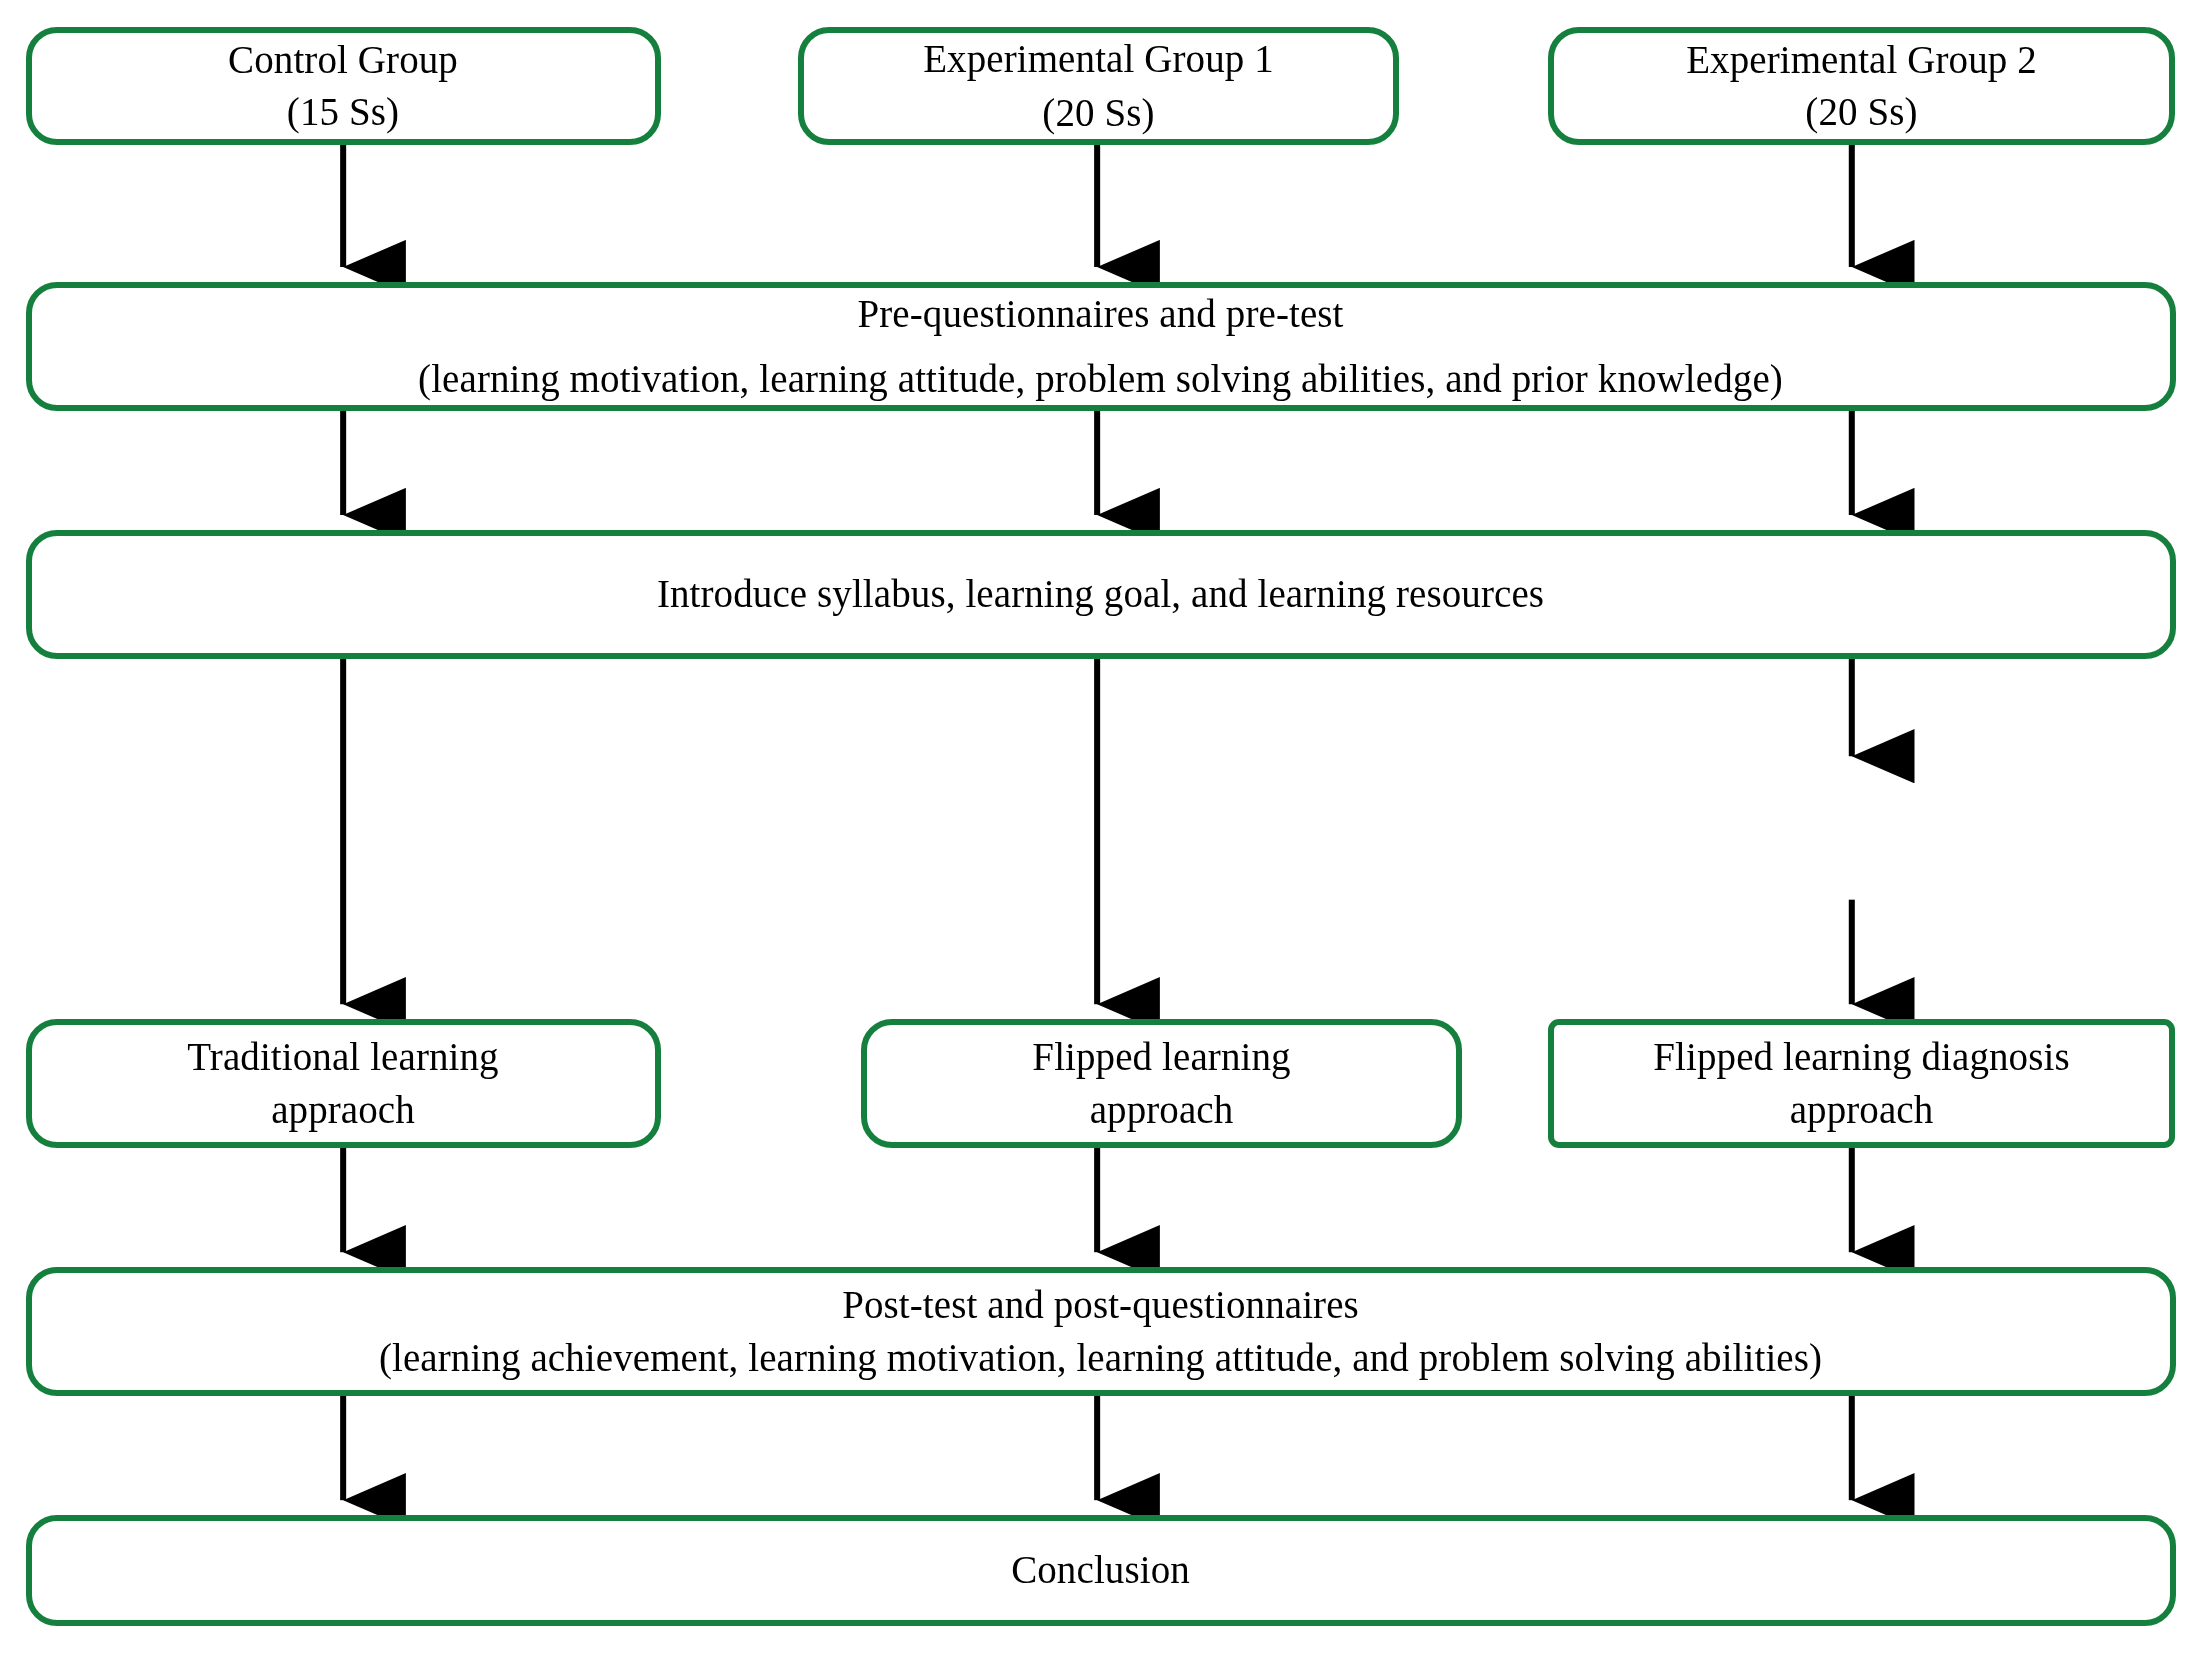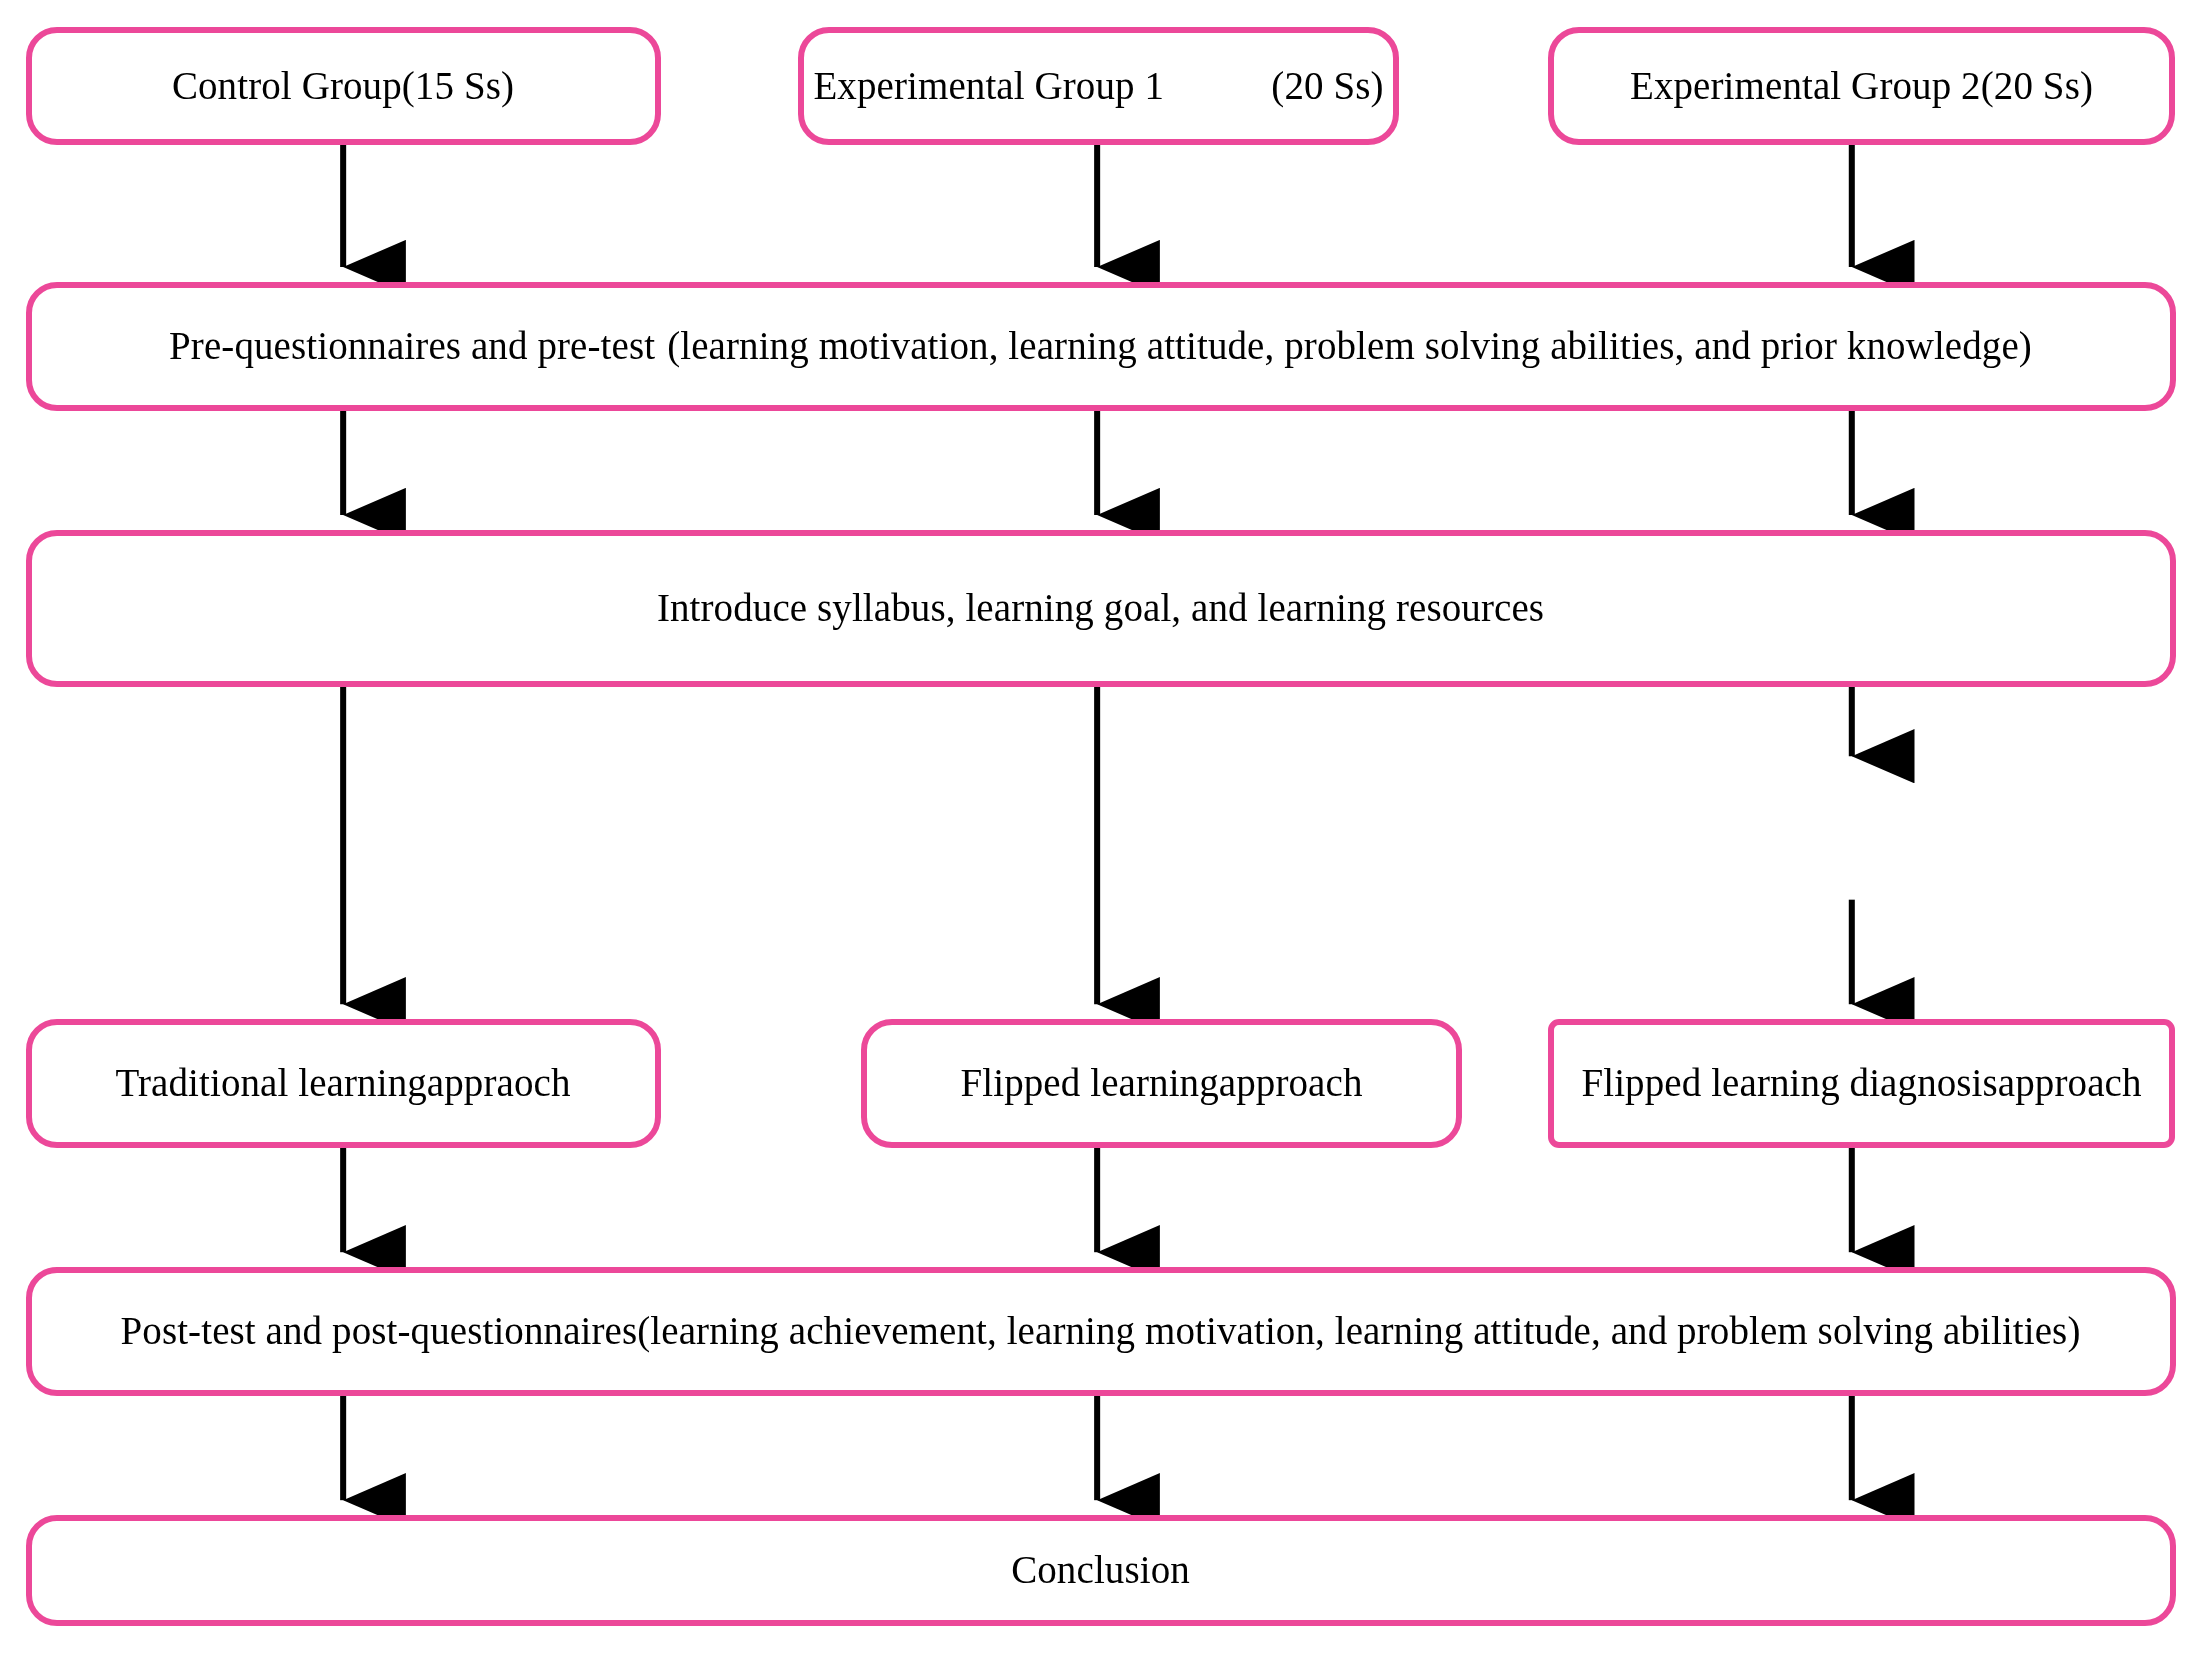--- a/index.html
+++ b/index.html
@@ -14,25 +14,25 @@
   }
   #canvas {
     position: relative;
     width: 2205px;
     height: 1668px;
     background: #ffffff;
     overflow: hidden;
   }
   .node {
     position: absolute;
-    border: 6px solid #ec4899;
+    border: 6px solid #15803d;
     border-radius: 31px;
     background: #ffffff;
     display: flex;
-    flex-direction: row;
+    flex-direction: column;
     align-items: center;
     justify-content: center;
     text-align: center;
     line-height: 1.30;
     font-size: 39px;
     letter-spacing: 0.1px;
     padding: 0 9.4px;
   }
   .node .ln { display: block; white-space: nowrap; }
   .node.two-line { line-height: 1.34; }
@@ -96,21 +96,21 @@
   <div class="node two-line" style="left:1548px; top:27px; width:627px; height:118px;">
     <span class="ln">Experimental Group 2</span>
     <span class="ln">(20 Ss)</span>
   </div>
 
   <div class="node two-line" style="left:25.5px; top:282px; width:2150px; height:129px;gap:12px;">
     <span class="ln">Pre-questionnaires and pre-test</span>
     <span class="ln">(learning motivation, learning attitude, problem solving abilities, and prior knowledge)</span>
   </div>
 
-  <div class="node" style="left:25.5px; top:530px; width:2150px; height:157px;">
+  <div class="node" style="left:25.5px; top:530px; width:2150px; height:129px;">
     <span class="ln">Introduce syllabus, learning goal, and learning resources</span>
   </div>
 
 
   <div class="node two-line" style="left:25.5px; top:1019px; width:635px; height:129px;">
     <span class="ln">Traditional learning</span>
     <span class="ln">appraoch</span>
   </div>
 
   <div class="node two-line" style="left:841px; top:1019px; width:601px; height:129px;margin-left:20px;">

